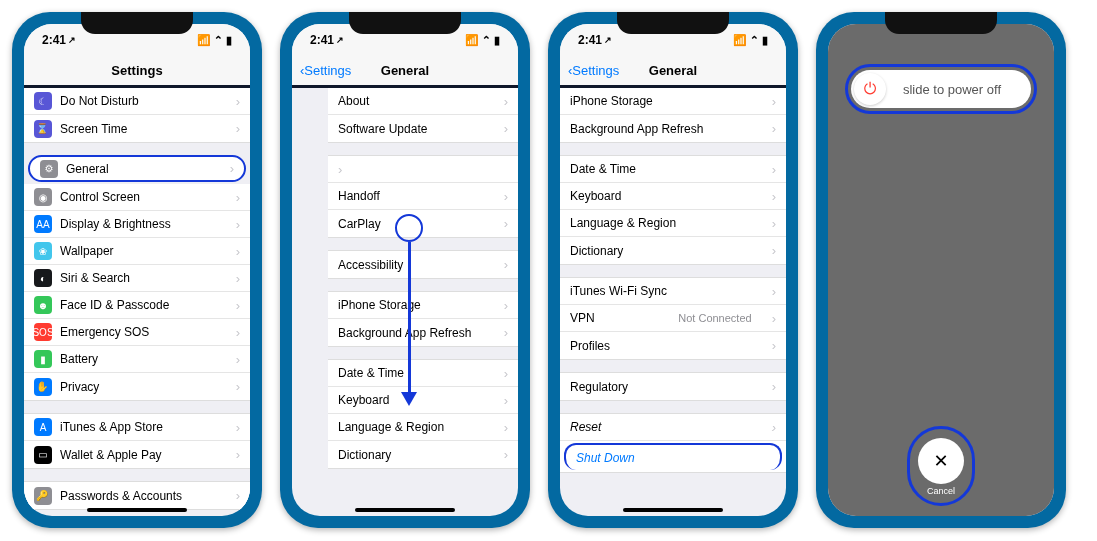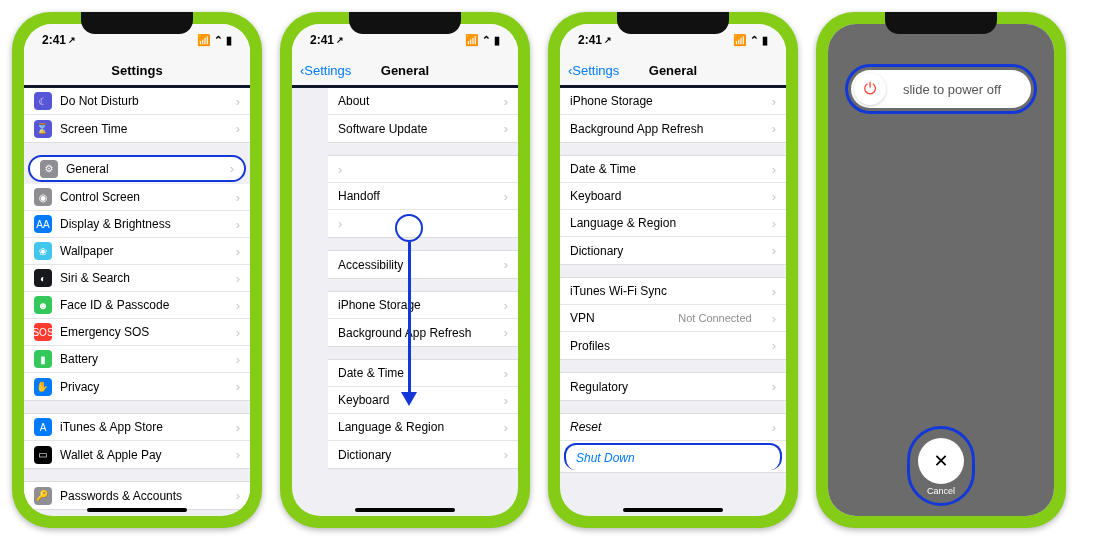--- a/index.html
+++ b/index.html
@@ -8,21 +8,21 @@
   font-family: -apple-system, "Helvetica Neue", Arial, sans-serif;
   display: flex;
   gap: 18px;
   padding: 12px;
   width: 1097px;
   height: 541px;
 }
 .phone {
   width: 250px;
   height: 516px;
-  background: #84cc16;
+  background: #0369a1;
   border-radius: 38px;
   padding: 12px;
   position: relative;
   box-shadow: 0 2px 6px rgba(0,0,0,0.3);
 }
 .screen {
   width: 100%;
   height: 100%;
   background: #efeff4;
   border-radius: 28px;
@@ -296,20 +296,21 @@
         </div>
       <div class="group" id="p2g2">
           <div class="row">
             <span class="chev">›</span>
           </div>
           <div class="row">
             <span class="label">Handoff</span>
             <span class="chev">›</span>
           </div>
           <div class="row">
+            <span class="label">CarPlay</span>
             <span class="chev">›</span>
           </div>
         </div>
       <div class="group" id="p2g3">
           <div class="row">
             <span class="label">Accessibility</span>
             <span class="chev">›</span>
           </div>
         </div>
       <div class="group" id="p2g4">

